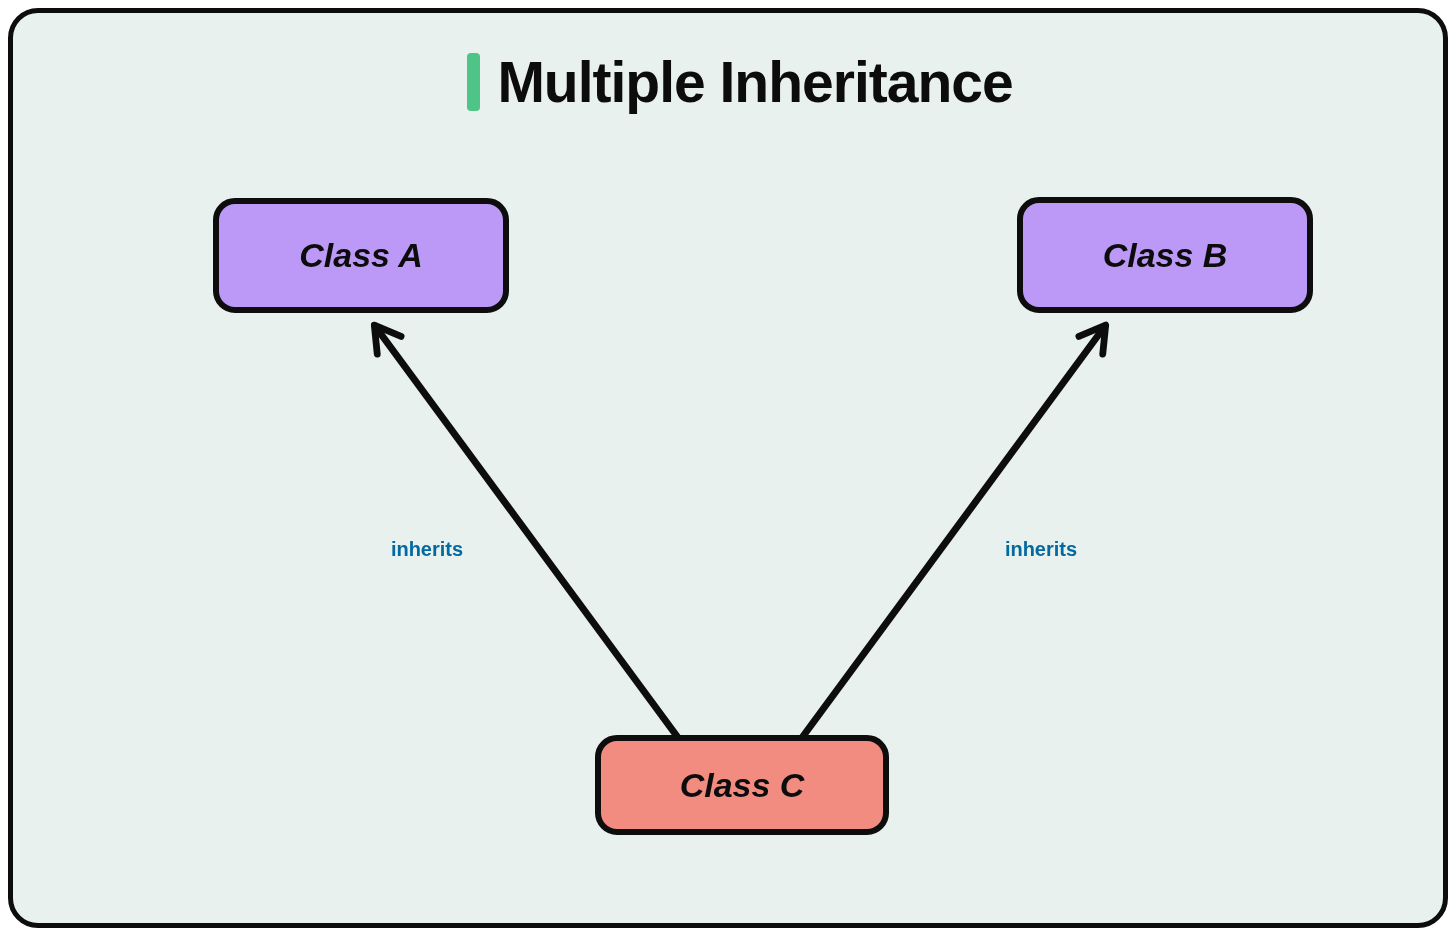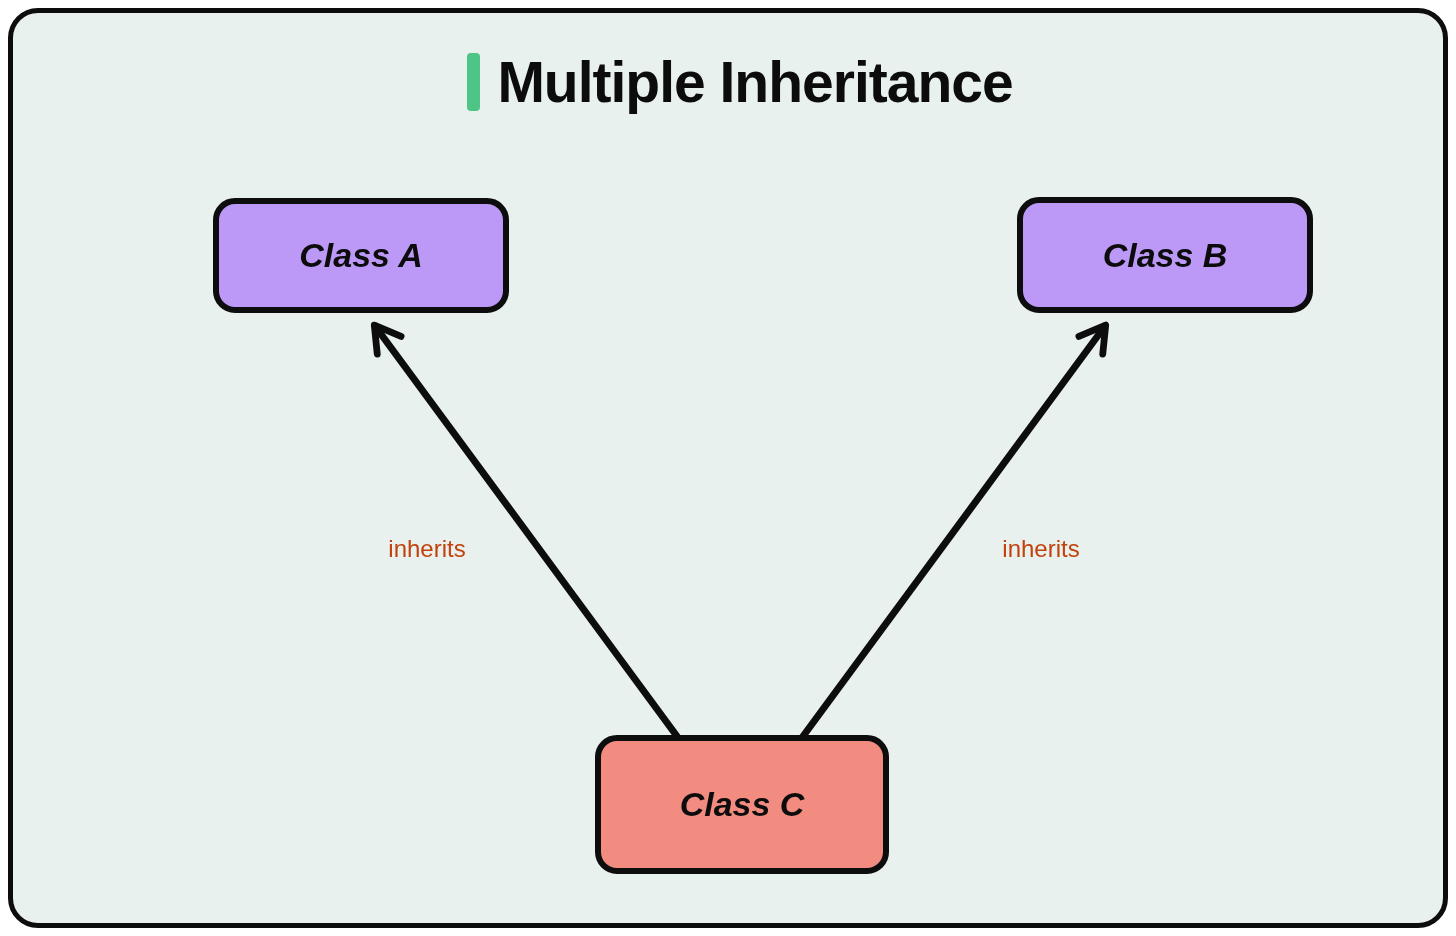--- a/index.html
+++ b/index.html
@@ -51,27 +51,27 @@
     justify-content: center;
     border: 6px solid var(--stroke, #0d0d0d);
     border-radius: 22px;
     font-size: 34px;
     font-weight: bold;
     color: #0c0c0c;
     font-style: italic;
   }
   .node-a { left: 200px; top: 185px; width: 296px; height: 115px; background: var(--purple, #bc98f7); }
   .node-b { left: 962px; top: 184px; width: 296px; height: 116px; background: var(--purple, #bc98f7); margin-left: 42px; }
-  .node-c { left: 582px; top: 722px; width: 294px; height: 139px; background: var(--salmon, #f28b80); text-align: center; }
+  .node-c { left: 582px; top: 722px; width: 294px; height: 100px; background: var(--salmon, #f28b80); text-align: center; }
   .edge-label {
     position: absolute;
     transform: translate(-50%, -50%);
-    font-size: 24px;
-    font-weight: normal;
-    color: #c2410c;
+    font-size: 20px;
+    font-weight: bold;
+    color: #0369a1;
   }
   .edge-label-1 { left: 414px; top: 536px; }
   .edge-label-2 { left: 1028px; top: 536px; }
 </style>
 </head>
 <body>
 
 <div class="frame">
 
   <div class="header">

